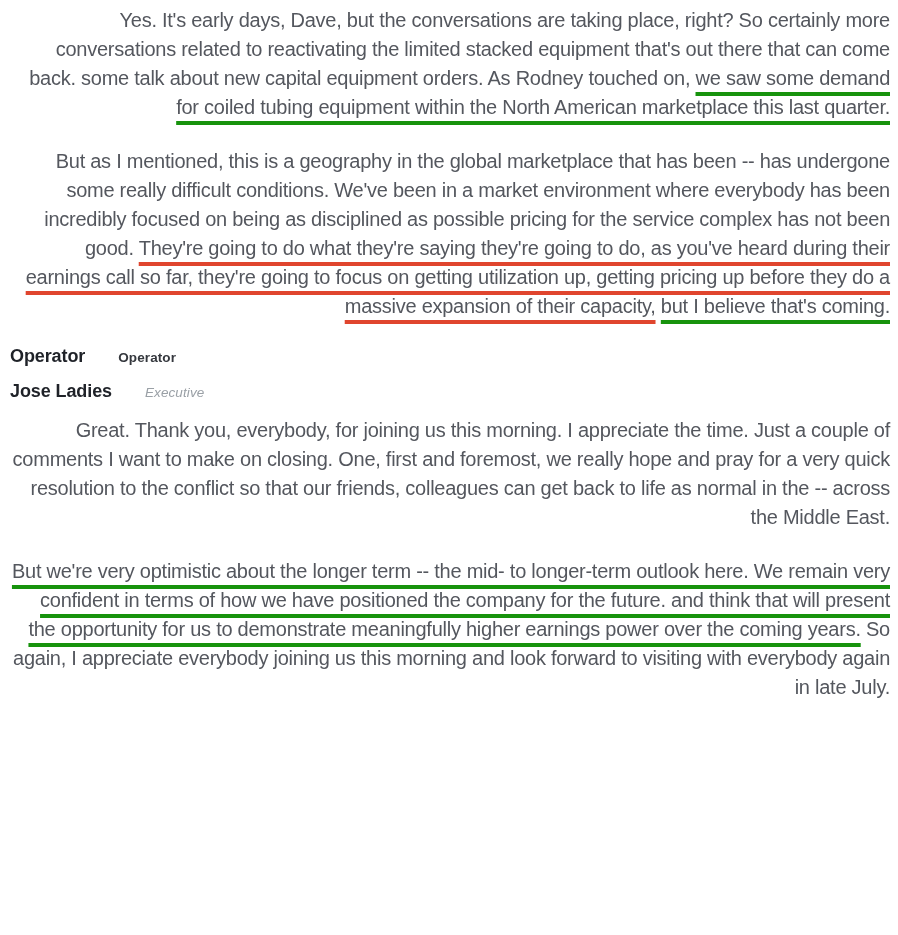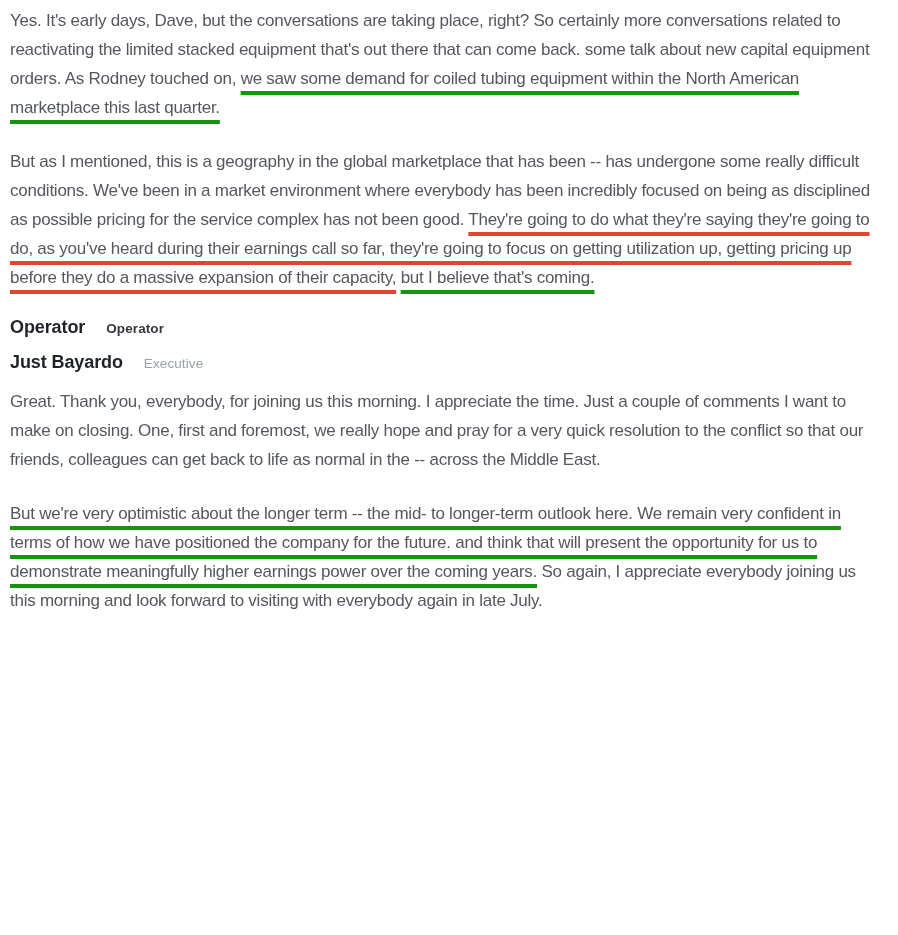--- a/index.html
+++ b/index.html
@@ -20,74 +20,77 @@
     width: 898px;
     height: 935px;
     overflow: hidden;
     font-family: "Liberation Sans", sans-serif;
     color: var(--body-text);
   }
   .transcript {
     padding: 6px 8px 0 10px;
   }
   .para {
-    margin: 0 8px 25px 0;
-    font-size: 17px;
+    margin: 0 0 25px 0;
+    font-size: 20px;
     line-height: 29px;
     letter-spacing: -0.25px;
+    text-align: right;
   }
   .seg { text-decoration: none; }
   .seg.mark-positive {
     text-decoration: underline;
     text-decoration-color: var(--pos);
     text-decoration-thickness: 4px;
     text-underline-offset: 7px;
     text-decoration-skip-ink: none;
   }
   .seg.mark-negative {
     text-decoration: underline;
     text-decoration-color: var(--neg);
     text-decoration-thickness: 4px;
     text-underline-offset: 7px;
     text-decoration-skip-ink: none;
   }
   .speaker {
     margin: 14px 0 14px 0;
     display: flex;
     align-items: baseline;
+    gap: 12px;
   }
   .speaker-name {
     font-size: 18px;
     font-weight: 700;
     color: var(--heading-text);
     letter-spacing: -0.1px;
   }
   .speaker-role {
     margin-left: 21px;
     font-size: 13.5px;
     letter-spacing: 0.1px;
   }
   .speaker-role.role-default {
     color: var(--role-dark);
     font-weight: 700;
   }
   .speaker-role.role-muted {
     color: var(--role-muted);
     font-weight: 400;
+    font-style: italic;
   }
 </style>
 </head>
 <body>
 
 <main class="transcript" id="transcript">
     <p class="para"><span class="seg">Yes. It's early days, Dave, but the conversations are taking place, right? So certainly more conversations related to reactivating the limited stacked equipment that's out there that can come back. some talk about new capital equipment orders. As Rodney touched on, </span><span class="seg mark-positive">we saw some demand for coiled tubing equipment within the North American marketplace this last quarter.</span></p>
     <p class="para"><span class="seg">But as I mentioned, this is a geography in the global marketplace that has been -- has undergone some really difficult conditions. We've been in a market environment where everybody has been incredibly focused on being as disciplined as possible pricing for the service complex has not been good. </span><span class="seg mark-negative">They're going to do what they're saying they're going to do, as you've heard during their earnings call so far, they're going to focus on getting utilization up, getting pricing up before they do a massive expansion of their capacity,</span><span class="seg"> </span><span class="seg mark-positive">but I believe that's coming.</span></p>
     <div class="speaker">
       <span class="speaker-name">Operator</span>
       <span class="speaker-role role-default">Operator</span>
     </div>
     <div class="speaker">
-      <span class="speaker-name">Just Bayardo</span>
+      <span class="speaker-name">Jose Ladies</span>
       <span class="speaker-role role-muted">Executive</span>
     </div>
     <p class="para"><span class="seg">Great. Thank you, everybody, for joining us this morning. I appreciate the time. Just a couple of comments I want to make on closing. One, first and foremost, we really hope and pray for a very quick resolution to the conflict so that our friends, colleagues can get back to life as normal in the -- across the Middle East.</span></p>
     <p class="para"><span class="seg mark-positive">But we're very optimistic about the longer term -- the mid- to longer-term outlook here. We remain very confident in terms of how we have positioned the company for the future. and think that will present the opportunity for us to demonstrate meaningfully higher earnings power over the coming years.</span><span class="seg"> So again, I appreciate everybody joining us this morning and look forward to visiting with everybody again in late July.</span></p>
   </main>
 
 </body></html>

